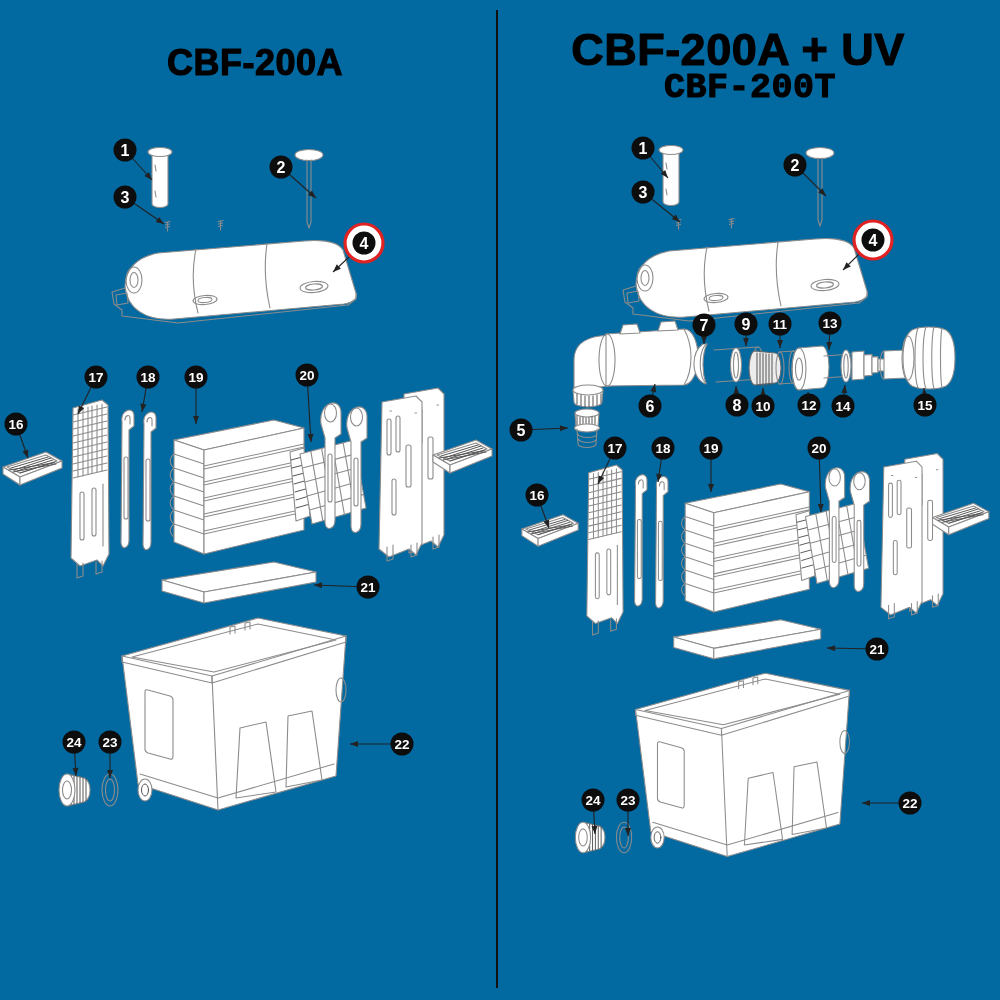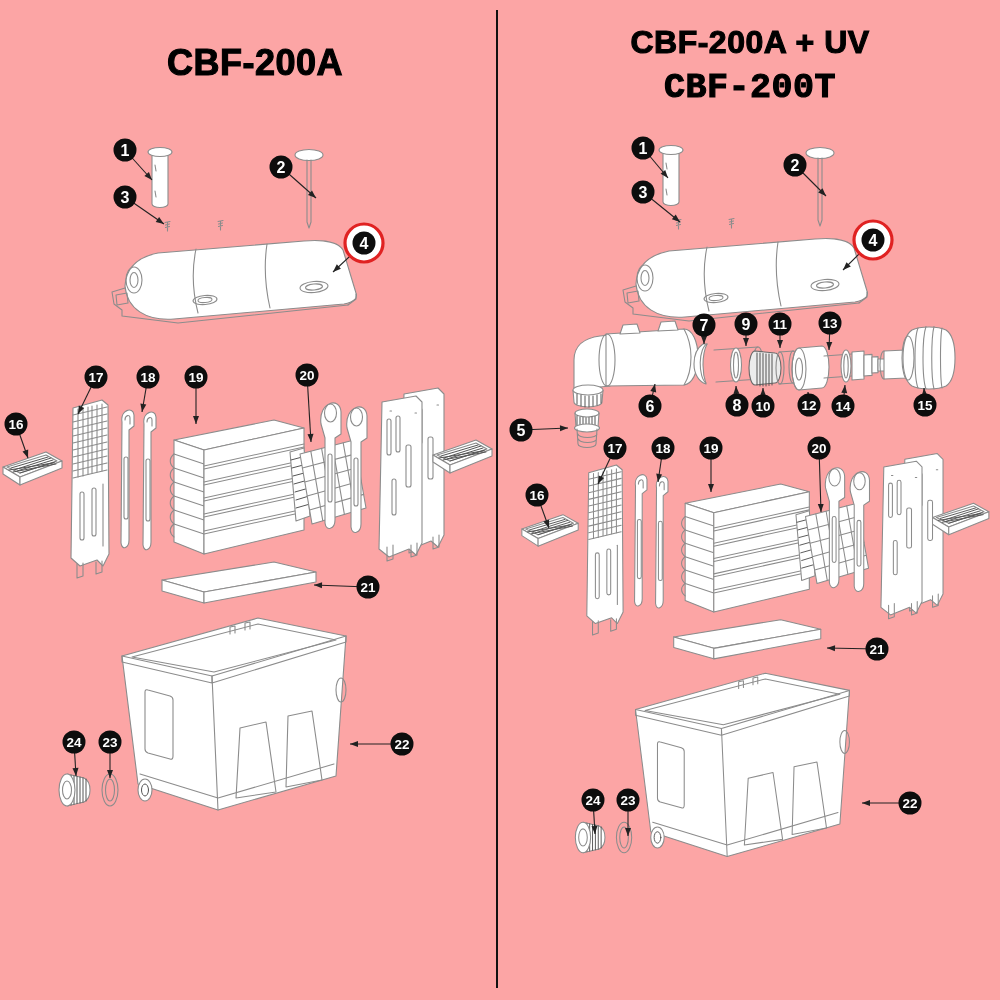--- a/index.html
+++ b/index.html
@@ -1,22 +1,22 @@
 <!DOCTYPE html>
 <html style="--badgefill: #0d0d0d; --badgetext: #ffffff; --hl: #e02222; --lineart: #8c8c8c; --leader: #222222; --divider: #111111;"><head>
 <meta charset="utf-8">
 <style>
   html,body{margin:0;padding:0;background:#fff;}
-  .stage{position:relative;width:1000px;height:1000px;background:#fca5a5;overflow:hidden;
+  .stage{position:relative;width:1000px;height:1000px;background:#0369a1;overflow:hidden;
          font-family:"Liberation Sans",sans-serif;}
   .divider{position:absolute;left:496px;top:10px;width:2px;height:978px;background:var(--divider,#111);}
   .title{position:absolute;color:#000;font-weight:bold;text-align:center;
          letter-spacing:0.5px;-webkit-text-stroke:1.1px #000;}
   .title-left{left:35px;top:42px;width:440px;font-size:36px;}
-  .title-right-1{left:505px;top:24px;width:490px;font-size:32px;}
+  .title-right-1{left:493px;top:24px;width:490px;font-size:45px;}
   .title-right-2{left:505px;top:68px;width:490px;font-size:35px;font-family:Liberation Mono, monospace;}
   svg.art{position:absolute;left:0;top:0;}
   .ln{fill:none;stroke:var(--lineart,#8c8c8c);stroke-width:1.1;stroke-linejoin:round;stroke-linecap:round;}
   .fw{fill:#fff;stroke:var(--lineart,#8c8c8c);stroke-width:1.1;stroke-linejoin:round;}
   .fg{fill:#ececec;stroke:#6a6a6a;stroke-width:1.1;stroke-linejoin:round;}
   .lnd{fill:none;stroke:#555;stroke-width:1;stroke-linecap:round;}
   .leader{stroke:var(--leader,#222);stroke-width:1.1;}
   .leader-arrow{fill:var(--leader,#222);}
   .badge{fill:var(--badgefill,#0d0d0d);}
   .badge-num{fill:var(--badgetext,#fff);font-family:"Liberation Sans",sans-serif;

